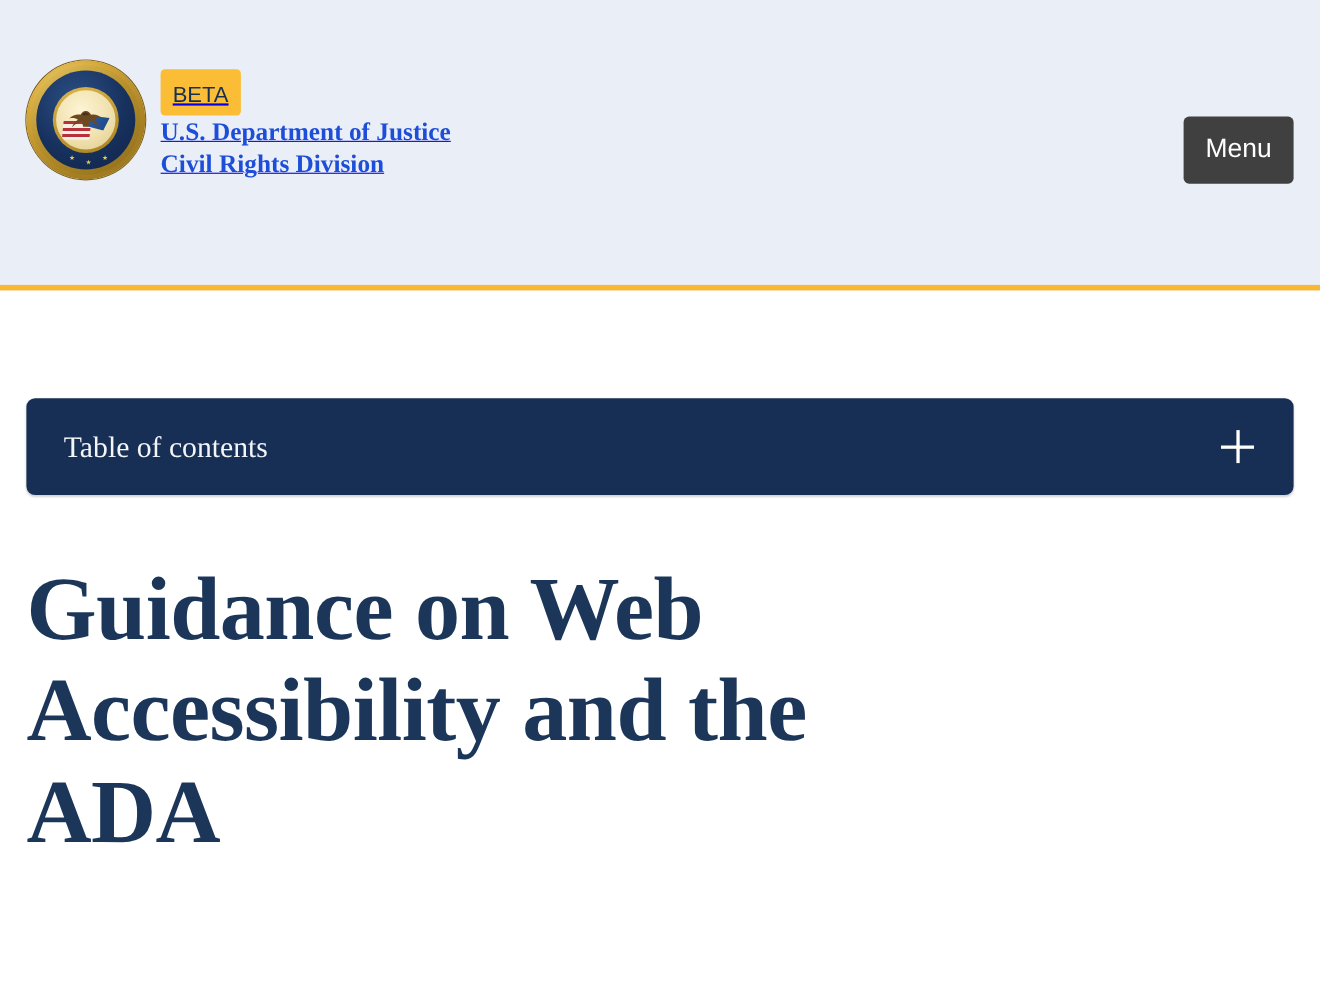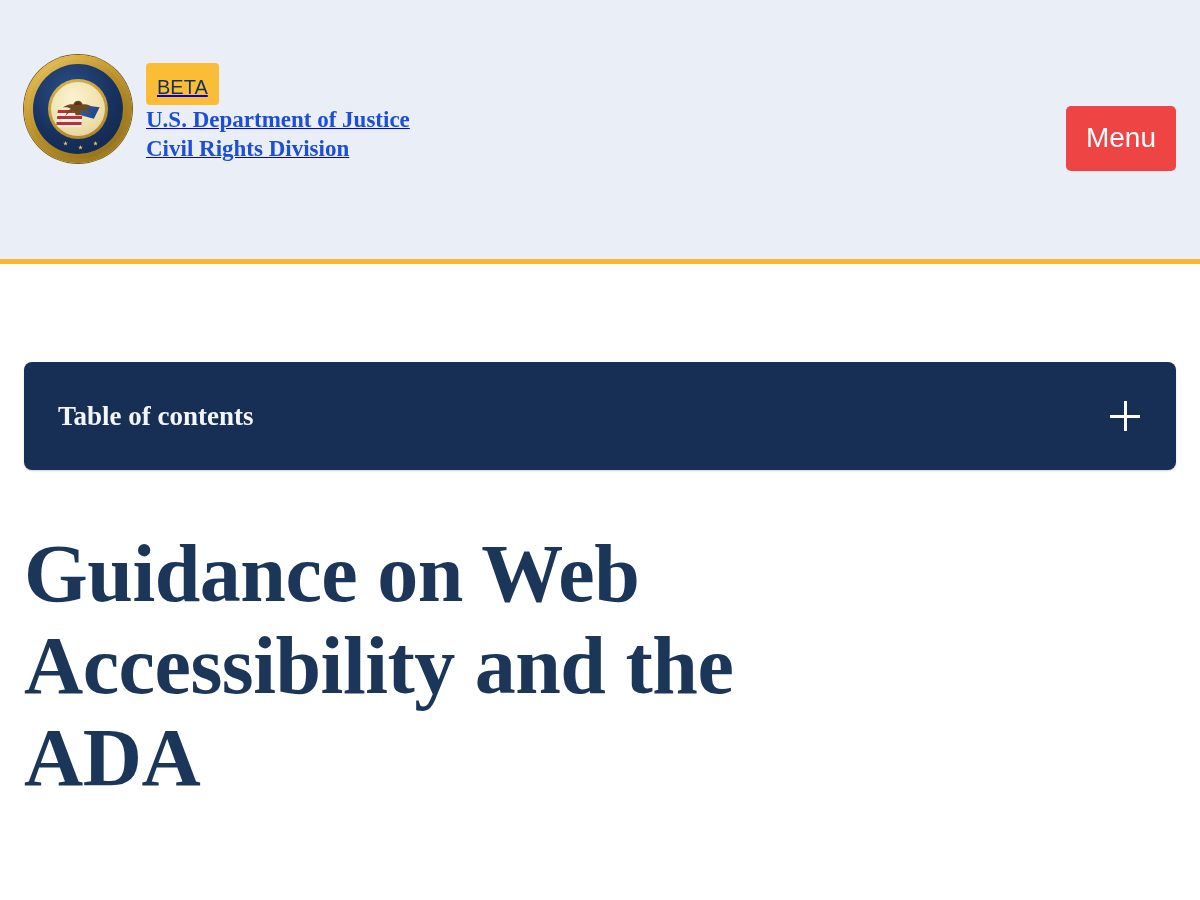--- a/index.html
+++ b/index.html
@@ -159,50 +159,49 @@
     font-weight: 700;
     font-size: 23px;
     line-height: 1.28;
     color: #1d4ed8;
     white-space: nowrap;
   }
 
   .menu-button {
     margin-left: auto;
     margin-top: 51px;
-    background: #ef4444;
+    background: #404040;
     color: #ffffff;
     border: none;
     border-radius: 5px;
     font-family: "Liberation Sans", sans-serif;
-    font-size: 28px;
+    font-size: 24px;
     line-height: 1;
     padding: 18px 20px 19px 20px;
     cursor: pointer;
     white-space: nowrap;
   }
 
   
   main {
     padding: 0 24px;
   }
 
   .toc-bar {
     margin-top: 98px;
     background: #172f54;
     border-radius: 8px;
-    height: 108px;
+    height: 88px;
     display: flex;
     align-items: center;
     justify-content: space-between;
     padding: 0 34px;
     box-sizing: border-box;
     cursor: pointer;
     box-shadow: 0 1px 2px rgba(0,0,0,.18);
-    font-weight: bold;
   }
   .toc-label {
     font-family: "Liberation Serif", "DejaVu Serif", serif;
     font-size: 27px;
     color: #f3f5f9;
     line-height: 1;
   }
   .toc-toggle-icon {
     width: 34px;
     height: 34px;

